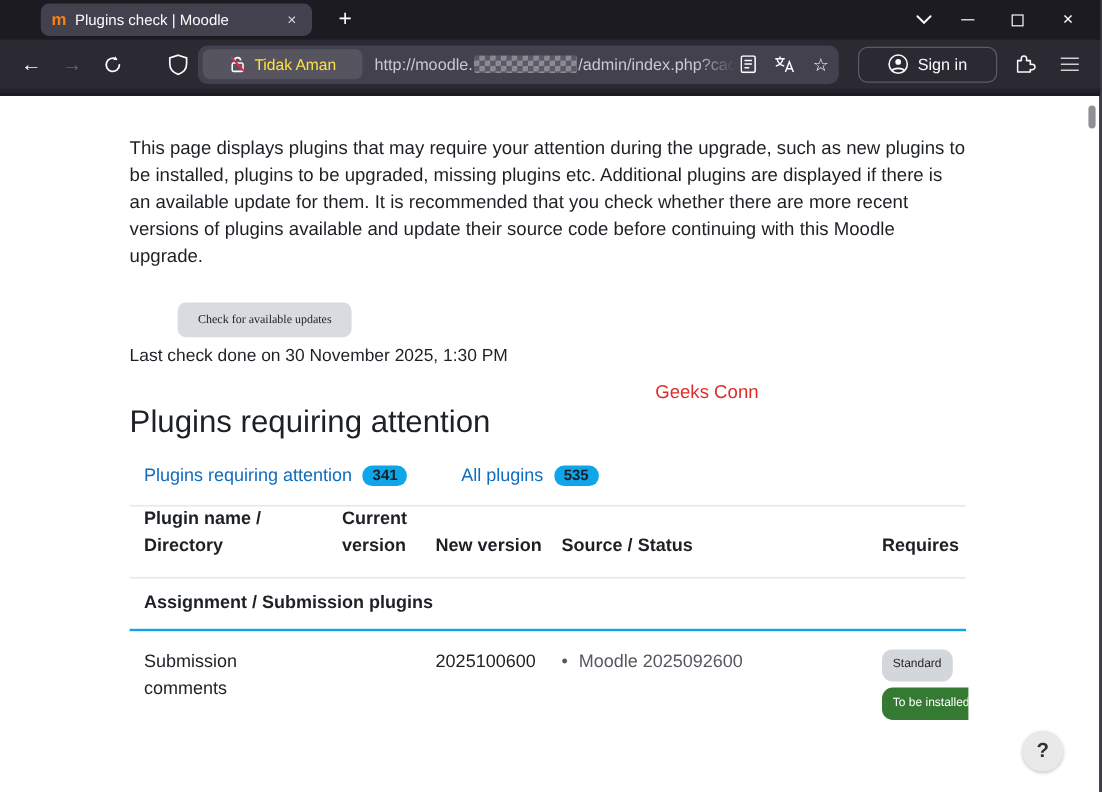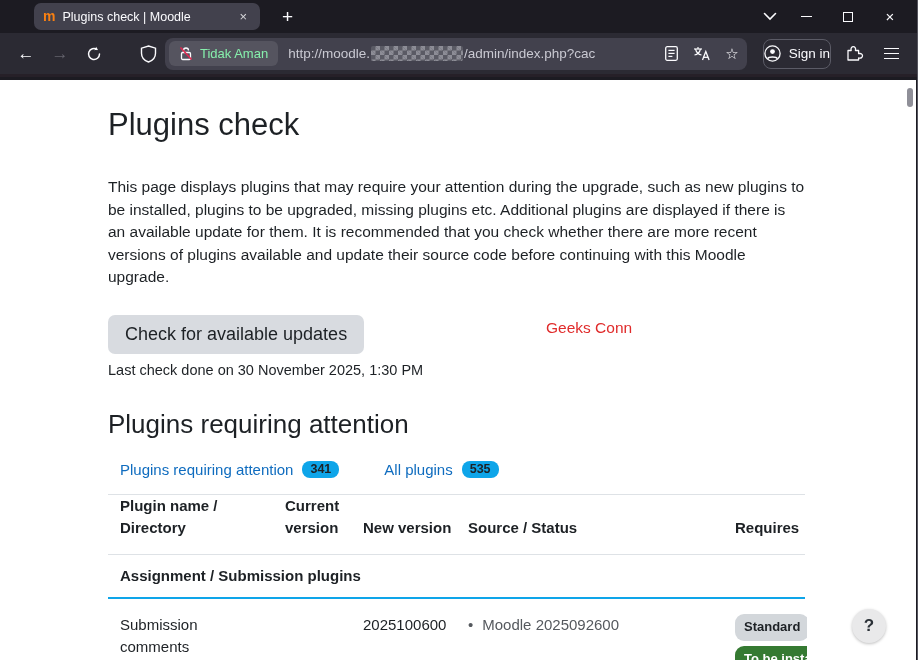--- a/index.html
+++ b/index.html
@@ -22,59 +22,59 @@
   .min-glyph { width:11px; height:1.4px; background:#fbfbfe; display:block; }
   .max-glyph { width:10px; height:10px; border:1.4px solid #fbfbfe; display:block; }
   .close-glyph { font-size:15px; line-height:1; }
 
   
   .toolbar { height:44px; background:#2b2a33; display:flex; align-items:center; padding:0 10px; gap:2px; border-bottom:3px solid #262028; }
   .nav-btn { width:32px; height:30px; display:flex; align-items:center; justify-content:center; color:#fbfbfe; font-size:17px; border-radius:4px; }
   .nav-btn.disabled { color:#64636d; }
   .shield-btn { margin-left:28px; margin-right:6px; display:flex; align-items:center; }
   .urlbar { flex:1; height:32px; background:#42414d; border-radius:8px; display:flex; align-items:center; padding:0 8px 0 4px; min-width:0; }
-  .sec-chip { display:flex; align-items:center; gap:7px; background:#55545f; border-radius:6px; height:25px; padding:0 10px; color:#86efac; font-size:13px; white-space:nowrap; }
+  .sec-chip { display:flex; align-items:center; gap:7px; background:#55545f; border-radius:6px; height:25px; padding:0 22px; color:#fde047; font-size:13px; white-space:nowrap; }
   .url-text { flex:1; display:flex; align-items:center; color:#c9c9d2; font-size:13.5px; margin-left:10px; white-space:nowrap; overflow:hidden; position:relative; min-width:0; }
   .url-text::after { content:""; position:absolute; right:0; top:0; bottom:0; width:34px; background:linear-gradient(90deg, rgba(66,65,77,0), #42414d); }
   .redacted { display:inline-block; width:92px; height:15px; margin:0 1px; border-radius:2px;
      background-image:
        linear-gradient(45deg,#8d8d96 25%,transparent 25%,transparent 75%,#8d8d96 75%),
        linear-gradient(45deg,#8d8d96 25%,#5a5a64 25%,#5a5a64 75%,#8d8d96 75%);
      background-size:9px 9px; background-position:0 0,4.5px 4.5px; }
   .url-icons { display:flex; align-items:center; gap:15px; color:#fbfbfe; margin-left:4px; }
   .star-glyph { font-size:15px; }
-  .signin-btn { display:flex; align-items:center; gap:8px; border:1px solid #5b5b66; border-radius:8px; height:30px; padding:0 0; color:#fbfbfe; font-size:13.5px; margin:0 10px 0 14px; white-space:nowrap; }
+  .signin-btn { display:flex; align-items:center; gap:8px; border:1px solid #5b5b66; border-radius:8px; height:30px; padding:0 24px; color:#fbfbfe; font-size:13.5px; margin:0 10px 0 14px; white-space:nowrap; }
   .burger { display:flex; flex-direction:column; gap:3.5px; padding:8px; margin-left:6px; }
   .burger span { width:15px; height:1.6px; background:#fbfbfe; display:block; }
   .puzzle-btn { display:flex; align-items:center; padding:4px; }
 
   
   .content { position:absolute; top:80px; left:0; right:1px; bottom:0; background:#ffffff; color:#1d2125; overflow:hidden; }
   .scroll-thumb { position:absolute; right:3px; top:8px; width:6px; height:19px; background:#8f8f98; border-radius:3px; }
   .page { margin-left:108px; width:697px; }
   .h1 { font-size:31px; font-weight:400; color:#1d2125; padding-top:27px; }
   .desc { margin-top:33px; font-size:15.5px; line-height:22.5px; color:#1d2125; }
-  .check-btn { margin-top:26px; display:inline-block; background:#d8dbe0; border:none; border-radius:7px; padding:9px 17px; font-size:18px; color:#1d2125; font-family:Liberation Sans, sans-serif; cursor:pointer; }
+  .check-btn { margin-top:26px; display:inline-block; background:#d8dbe0; border:none; border-radius:7px; padding:9px 17px; font-size:10px; color:#1d2125; font-family:Liberation Serif, serif; cursor:pointer;margin-left:40px; }
   .last-check { margin-top:8px; font-size:14.5px; color:#1d2125; }
   .watermark { position:absolute; left:546px; top:239px; color:#e02b2b; font-size:15.5px; }
   .h2 { font-size:26px; font-weight:400; margin-top:31px; color:#1d2125; }
   .filter-tabs { margin-top:21px; padding-left:12px; display:flex; gap:45px; align-items:center; }
   .filter-tab { display:flex; align-items:center; gap:9px; font-size:15px; color:#0f6cbf; text-decoration:none; }
   .count-badge { background:#0ea5e9; border-radius:8px; padding:1px 8px 2px; font-size:12.5px; font-weight:bold; color:#1d2125; }
   .ptable { margin-top:16px; border-top:1px solid #dee2e6; }
   .trow { display:grid; grid-template-columns:165px 78px 105px 267px 72px; padding-left:12px; }
   .thead { align-items:end; padding-bottom:15px; border-bottom:1px solid #dee2e6; font-weight:bold; font-size:15px; line-height:22px; }
   .thead > div { padding-right:14px; }
   .tgroup { padding:12px 0 13px 12px; font-weight:bold; font-size:15px; border-bottom:2px solid #0ea5e9; }
   .tdata { padding-top:15px; font-size:15px; line-height:22px; align-items:start; }
   .plugin-name { color:#1d2125; width:110px; }
   .req-item { display:flex; gap:9px; color:#55595e; }
   .req-bullet { color:#55595e; }
   .badge-col { display:flex; flex-direction:column; align-items:flex-start; gap:5px; overflow:hidden; }
-  .badge { border-radius:9px; padding:2px 9px 3px; font-size:13px; font-weight:bold; white-space:nowrap; }
+  .badge { border-radius:9px; padding:2px 9px 3px; font-size:10px; font-weight:normal; white-space:nowrap; }
   .badge-gray { background:#d3d7db; color:#1d2125; }
   .badge-green { background:#357a32; color:#ffffff; }
   .help-fab { position:absolute; left:852px; top:529px; width:34px; height:34px; border-radius:50%; background:#e9e9ea; box-shadow:0 1px 3px rgba(0,0,0,.25); display:flex; align-items:center; justify-content:center; font-size:17px; font-weight:bold; color:#2b3137; cursor:pointer; }
   svg { display:block; }
 </style>
 </head>
 <body>
 
 <div class="window">
 
@@ -181,21 +181,20 @@
         <span></span>
         <span></span>
       </span>
   </div>
 
   <div class="content">
     <div class="scroll-thumb"></div>
     <div class="watermark">Geeks Conn</div>
 
     <div class="page">
-      <h1 class="h1">Plugins check</h1>
       <p class="desc">This page displays plugins that may require your attention during the upgrade, such as new plugins to be installed, plugins to be upgraded, missing plugins etc. Additional plugins are displayed if there is an available update for them. It is recommended that you check whether there are more recent versions of plugins available and update their source code before continuing with this Moodle upgrade.</p>
 
       <button class="check-btn">Check for available updates</button>
       <div class="last-check">Last check done on 30 November 2025, 1:30 PM</div>
 
       <h2 class="h2">Plugins requiring attention</h2>
 
       <div class="filter-tabs">
         <a class="filter-tab" href="#">
           <span>Plugins requiring attention</span>

